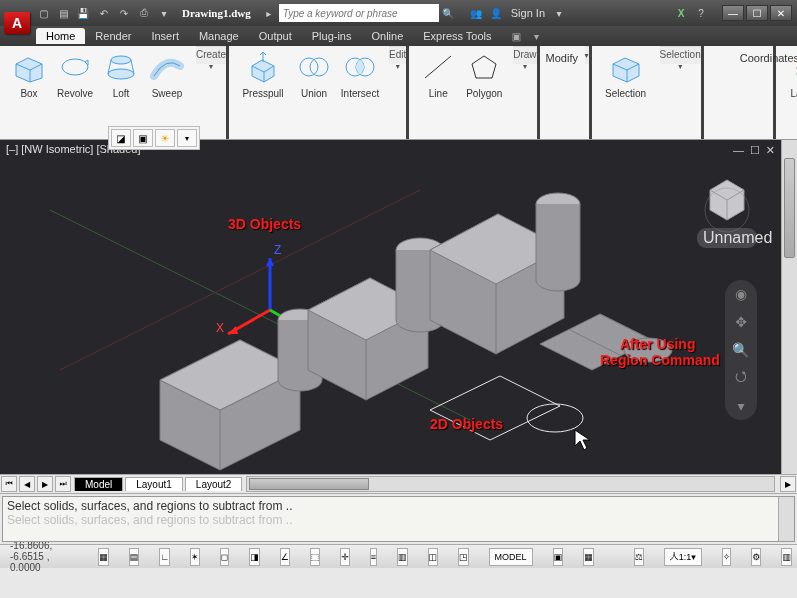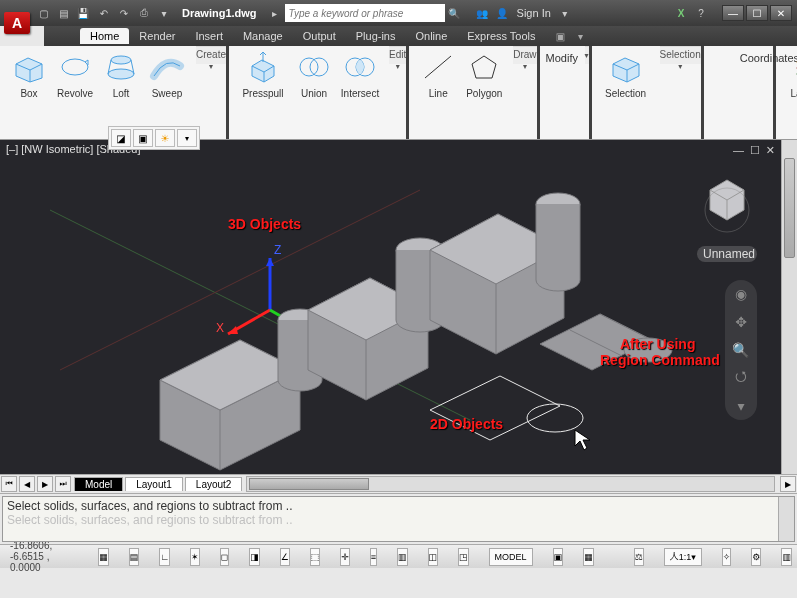--- a/index.html
+++ b/index.html
@@ -2,27 +2,27 @@
 <html><head>
 <meta charset="utf-8">
 <style>
 * { margin: 0; padding: 0; box-sizing: border-box; font-family: "Segoe UI", Tahoma, sans-serif; }
 body { width: 797px; height: 598px; background: #e8e8e8; overflow: hidden; position: relative; }
 
 
 .titlebar { height: 26px; background: linear-gradient(#5b5b5b,#3a3a3a); display: flex; align-items: center; padding: 0 4px; color: #ddd; font-size: 11px; }
 .app-logo { width: 26px; height: 22px; background: linear-gradient(#d22,#900); border-radius: 2px; display:flex; align-items:center; justify-content:center; color:#fff; font-weight:bold; font-size:14px; margin-right:4px; position:relative; top:10px; z-index:10; box-shadow:1px 1px 2px rgba(0,0,0,.5); }
 .qat-btn { width:18px; height:18px; margin:0 1px; display:inline-flex; align-items:center; justify-content:center; color:#ccc; font-size:10px; cursor:pointer; }
-.titlebar .filename { color:#fff; font-weight:bold; margin:0 8px; }
+.titlebar .filename { color:#fff; font-weight:bold; margin:0 8px;font-family:Liberation Serif, serif; }
 .titlebar .search { width:160px; height:18px; background:#fff; border:none; font-size:10px; padding:0 4px; font-style:italic; color:#888; }
 .titlebar .spacer { flex:1; }
 .win-btn { width:22px; height:16px; margin:0 1px; background:linear-gradient(#888,#555); border:1px solid #333; display:inline-flex; align-items:center; justify-content:center; font-size:10px; color:#fff; cursor:pointer; }
 
 
-.menubar { height:20px; background:linear-gradient(#4a4a4a,#383838); display:flex; align-items:center; padding-left:36px; font-size:11px;margin-left:44px; }
+.menubar { height:20px; background:linear-gradient(#4a4a4a,#383838); display:flex; align-items:center; padding-left:36px; font-size:11px; }
 .menubar .tab { padding:2px 10px; color:#ddd; cursor:pointer; }
 .menubar .tab.active { background:#f5f5f5; color:#000; border-radius:3px 3px 0 0; }
 
 
 .ribbon { height:94px; background:#f5f5f5; display:flex; border-bottom:1px solid #999; }
 .ribbon-panel { border-right:3px solid #404040; display:flex; flex-direction:row; }
 .ribbon-items { display:flex; padding:4px 6px; flex:1; }
 .ribbon-btn { display:flex; flex-direction:column; align-items:center; width:46px; cursor:pointer; font-size:10px; color:#333; }
 .ribbon-btn .ico { width:34px; height:34px; margin-bottom:4px; display:flex; align-items:center; justify-content:center; }
 .ribbon-btn.wide { width:56px; }
@@ -345,21 +345,21 @@
     <div class="annot" style="top:212px; left:600px;">Region Command</div>
 
     <div class="navcube">
       <svg width="54" height="54">
           <g stroke="#999" fill="#c8c8cc">
             <path d="M10 20 L27 10 L44 20 L44 40 L27 50 L10 40 Z"></path>
             <path d="M10 20 L27 30 L44 20 M27 30 L27 50" fill="none"></path>
           </g>
           <circle cx="27" cy="40" r="22" fill="none" stroke="#888" stroke-width="1" opacity=".4"></circle>
         </svg>
-      <div style="background:rgba(160,160,160,.3);border-radius:9px;color:#ddd;font-size:12px;padding:1px 6px;margin-top:18px;">Unnamed</div>
+      <div style="background:rgba(160,160,160,.3);border-radius:9px;color:#ddd;font-size:16px;padding:1px 6px;margin-top:0;">Unnamed</div>
     </div>
     <div class="navbtn">
       <span>◉</span>
       <span>✥</span>
       <span>🔍</span>
       <span>⭯</span>
       <span>▾</span>
     </div>
   </div>
   <div class="side-scroll">

